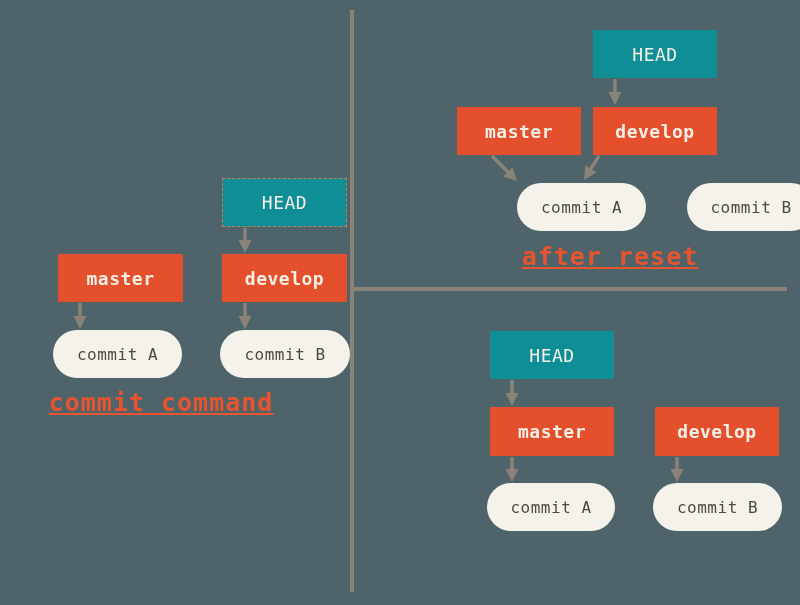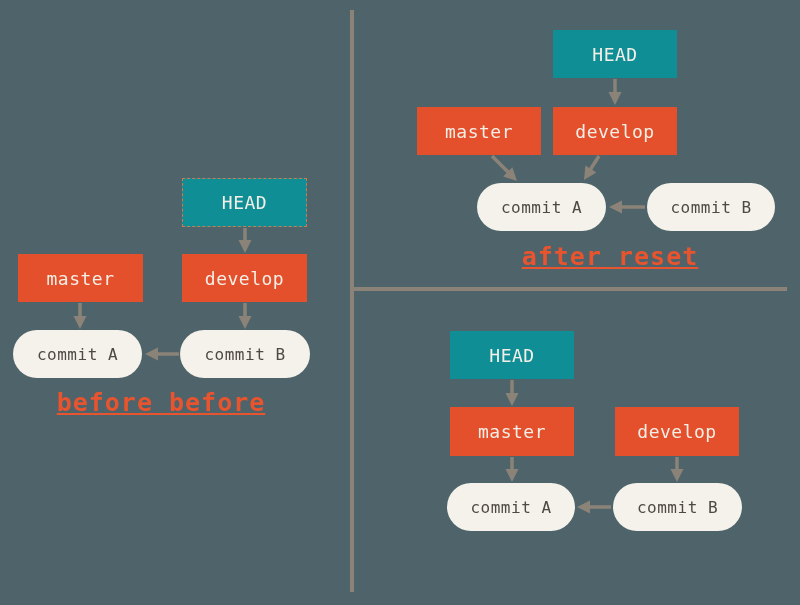--- a/index.html
+++ b/index.html
@@ -23,24 +23,26 @@
   .divider-h { left: 352px; top: 287px; width: 435px; height: 4px; }
 
   .box {
     position: absolute;
     box-sizing: border-box;
     display: flex;
     align-items: center;
     justify-content: center;
     font-size: 18px;
     letter-spacing: 0.5px;
+    margin-left: 40px;
   }
   .branch {
     background: var(--branch_box, #e4502c);
     color: var(--box_text, #f3efe7);
+    font-weight: bold;
   }
   .head {
     background: var(--head_box, #0f8e96);
     color: var(--box_text, #f3efe7);
   }
   .head-dashed {
     border: 1px dashed var(--head_dashed_border, #cf7a4e);
   }
   .commit {
     background: var(--commit_fill, #f4f2ea);
@@ -134,21 +136,21 @@
       <line class="arrow-line" x1="611" y1="507" x2="590" y2="507"></line>
       <polygon class="arrow-head" points="577,507 590,500.5 590,513.5"></polygon>
     </g>
   </svg>
 
   <div class="box head head-dashed" style="left:182px;top:178px;width:125px;height:49px">HEAD</div>
   <div class="box branch" style="left:18px;top:254px;width:125px;height:48px">master</div>
   <div class="box branch" style="left:182px;top:254px;width:125px;height:48px">develop</div>
   <div class="box commit" style="left:13px;top:330px;width:129px;height:48px">commit A</div>
   <div class="box commit" style="left:180px;top:330px;width:130px;height:48px">commit B</div>
-  <div class="caption" style="left:36px;top:388px">before before</div>
+  <div class="caption" style="left:36px;top:388px">commit command</div>
 
   <div class="box head" style="left:553px;top:30px;width:124px;height:48px">HEAD</div>
   <div class="box branch" style="left:417px;top:107px;width:124px;height:48px">master</div>
   <div class="box branch" style="left:553px;top:107px;width:124px;height:48px">develop</div>
   <div class="box commit" style="left:477px;top:183px;width:129px;height:48px">commit A</div>
   <div class="box commit" style="left:647px;top:183px;width:128px;height:48px">commit B</div>
   <div class="caption" style="left:485px;top:242px">after reset</div>
 
   <div class="box head" style="left:450px;top:331px;width:124px;height:48px">HEAD</div>
   <div class="box branch" style="left:450px;top:407px;width:124px;height:49px">master</div>

